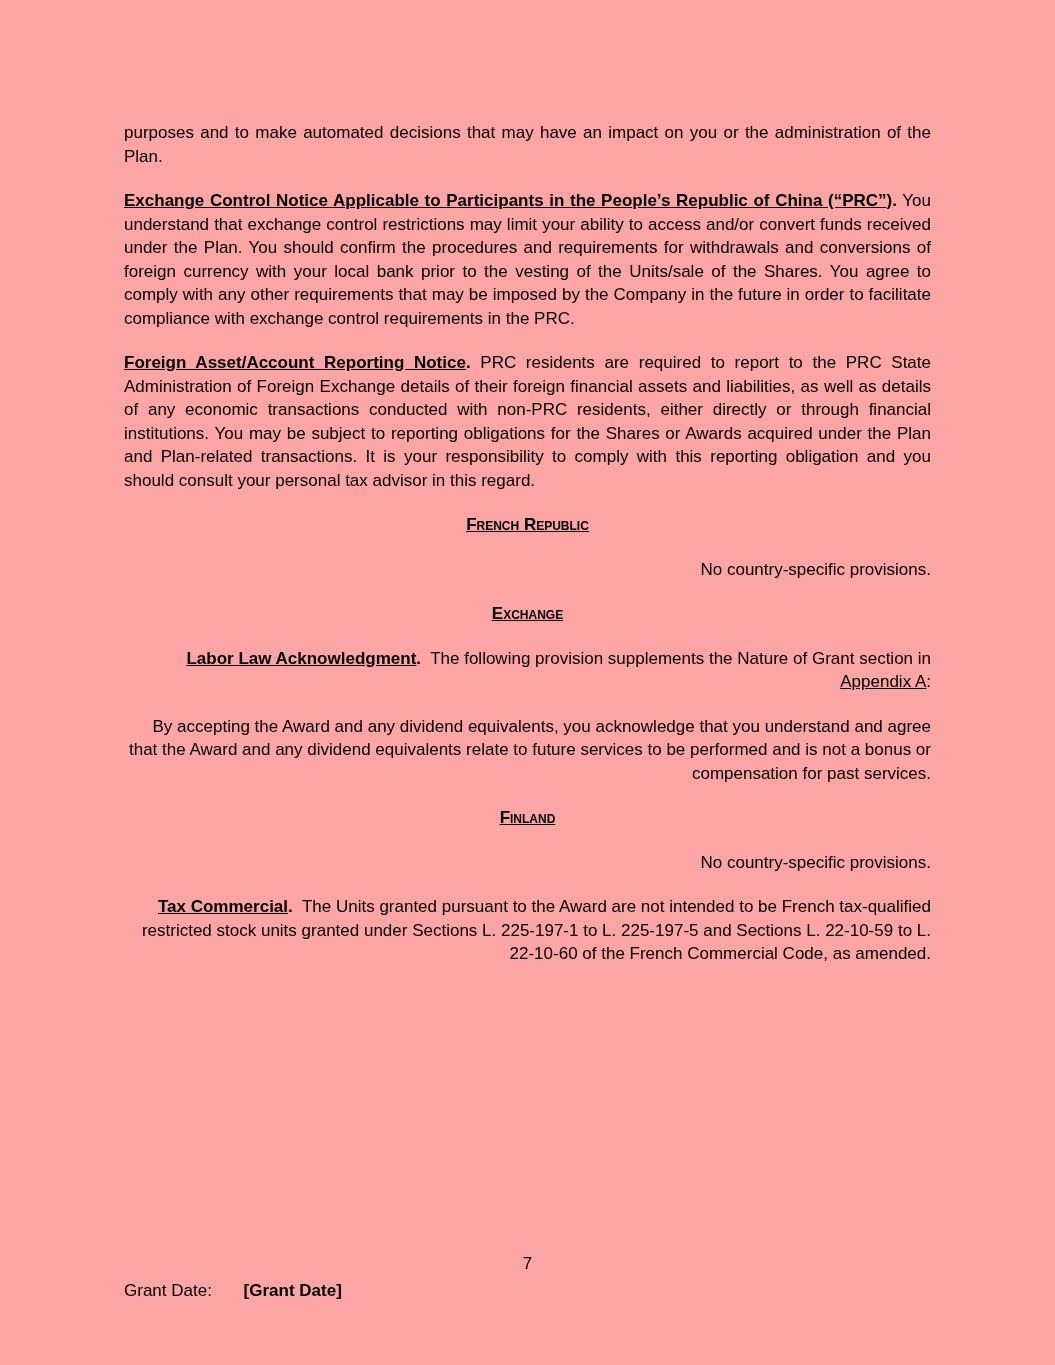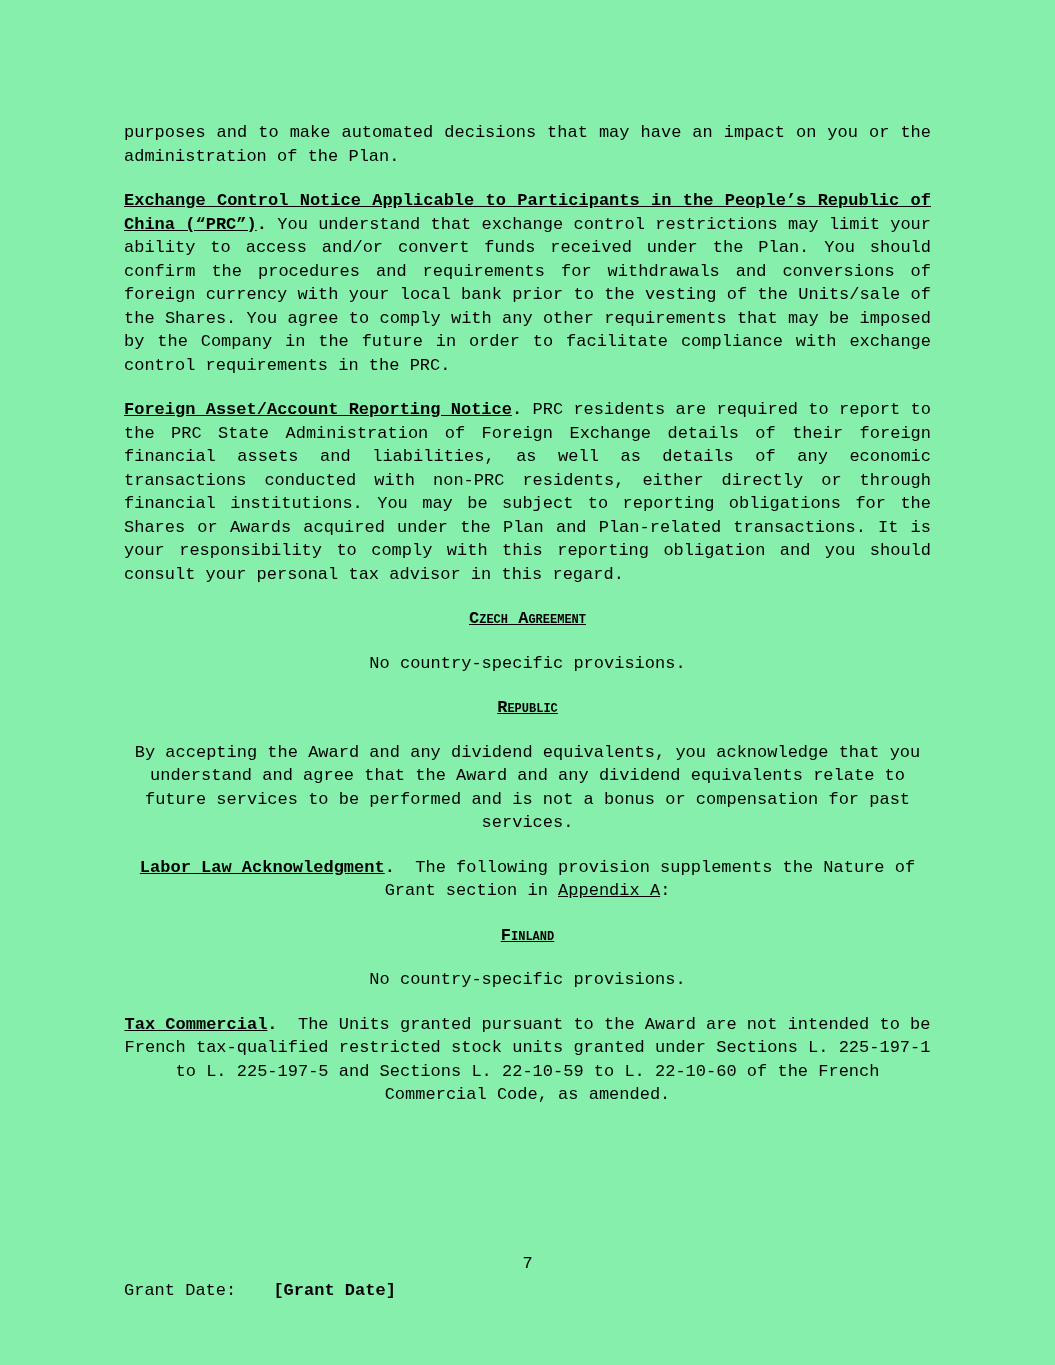--- a/index.html
+++ b/index.html
@@ -4,36 +4,36 @@
 <style>
   html, body {
     margin: 0;
     padding: 0;
     background: #ffffff;
   }
   .page {
     position: relative;
     width: 1055px;
     height: 1365px;
-    background: #86efac;
+    background: #fca5a5;
     color: #000000;
-    font-family: Liberation Mono, monospace;
+    font-family: Liberation Sans, sans-serif;
     overflow: hidden;
   }
   .content {
     position: absolute;
     left: 124px;
     top: 121px;
     width: 807px;
     font-size: 17px;
     line-height: 23.5px;
   }
   .para {
     margin: 0 0 21px 0;
-    text-align: center;
+    text-align: right;
   }
   .para.justify {
     text-align: justify;
   }
   .heading {
     margin: 0 0 21px 0;
     text-align: center;
     font-size: 17px;
     line-height: 23.5px;
     font-weight: bold;
@@ -79,29 +79,29 @@
 <div class="page">
   <div class="content">
 
     <p class="para justify"><span>purposes and to make automated decisions that may have an impact on you or the administration of the Plan.</span></p>
 
 
     <p class="para justify"><span class="lead">Exchange Control Notice Applicable to Participants in the People’s Republic of China (“PRC”)</span><span class="lead-period">.</span><span> You understand that exchange control restrictions may limit your ability to access and/or convert funds received under the Plan. You should confirm the procedures and requirements for withdrawals and conversions of foreign currency with your local bank prior to the vesting of the Units/sale of the Shares. You agree to comply with any other requirements that may be imposed by the Company in the future in order to facilitate compliance with exchange control requirements in the PRC.</span></p>
 
     <p class="para justify"><span class="lead">Foreign Asset/Account Reporting Notice</span><span class="lead-period">.</span><span> PRC residents are required to report to the PRC State Administration of Foreign Exchange details of their foreign financial assets and liabilities, as well as details of any economic transactions conducted with non-PRC residents, either directly or through financial institutions. You may be subject to reporting obligations for the Shares or Awards acquired under the Plan and Plan-related transactions. It is your responsibility to comply with this reporting obligation and you should consult your personal tax advisor in this regard.</span></p>
 
-    <div class="heading"><span class="heading-text">Czech Agreement</span></div>
+    <div class="heading"><span class="heading-text">French Republic</span></div>
 
     <p class="para"><span>No country-specific provisions.</span></p>
 
-    <div class="heading"><span class="heading-text">Republic</span></div>
+    <div class="heading"><span class="heading-text">Exchange</span></div>
+
+    <p class="para"><span class="lead">Labor Law Acknowledgment</span><span class="lead-period">.</span><span>&nbsp; The following provision supplements the Nature of Grant section in </span><span class="underlined">Appendix A</span><span>:</span></p>
 
     <p class="para"><span>By accepting the Award and any dividend equivalents, you acknowledge that you understand and agree that the Award and any dividend equivalents relate to future services to be performed and is not a bonus or compensation for past services.</span></p>
-
-    <p class="para"><span class="lead">Labor Law Acknowledgment</span><span class="lead-period">.</span><span>&nbsp; The following provision supplements the Nature of Grant section in </span><span class="underlined">Appendix A</span><span>:</span></p>
 
     <div class="heading"><span class="heading-text">Finland</span></div>
 
     <p class="para"><span>No country-specific provisions.</span></p>
 
 
     <p class="para"><span class="lead">Tax Commercial</span><span class="lead-period">.</span><span>&nbsp; The Units granted pursuant to the Award are not intended to be French tax-qualified restricted stock units granted under Sections L. 225-197-1 to L. 225-197-5 and Sections L. 22-10-59 to L. 22-10-60 of the French Commercial Code, as amended.</span></p>
 
 
   </div>

